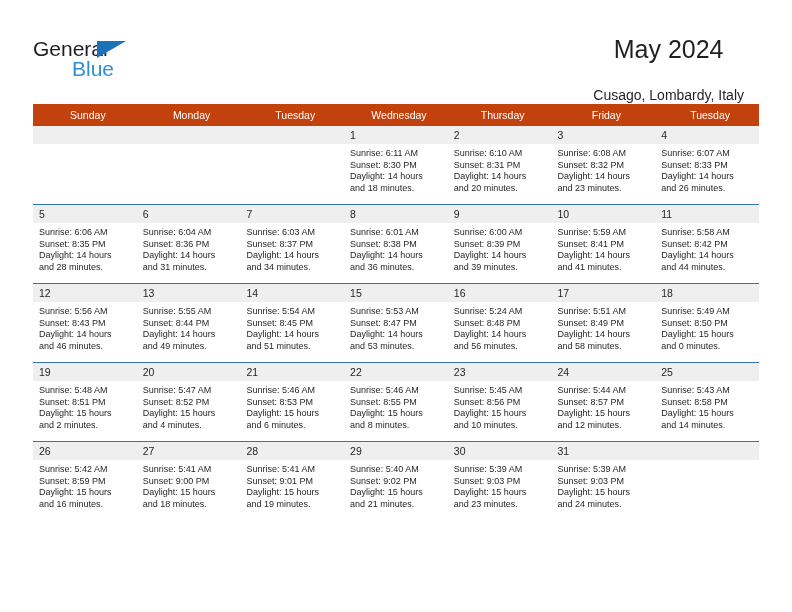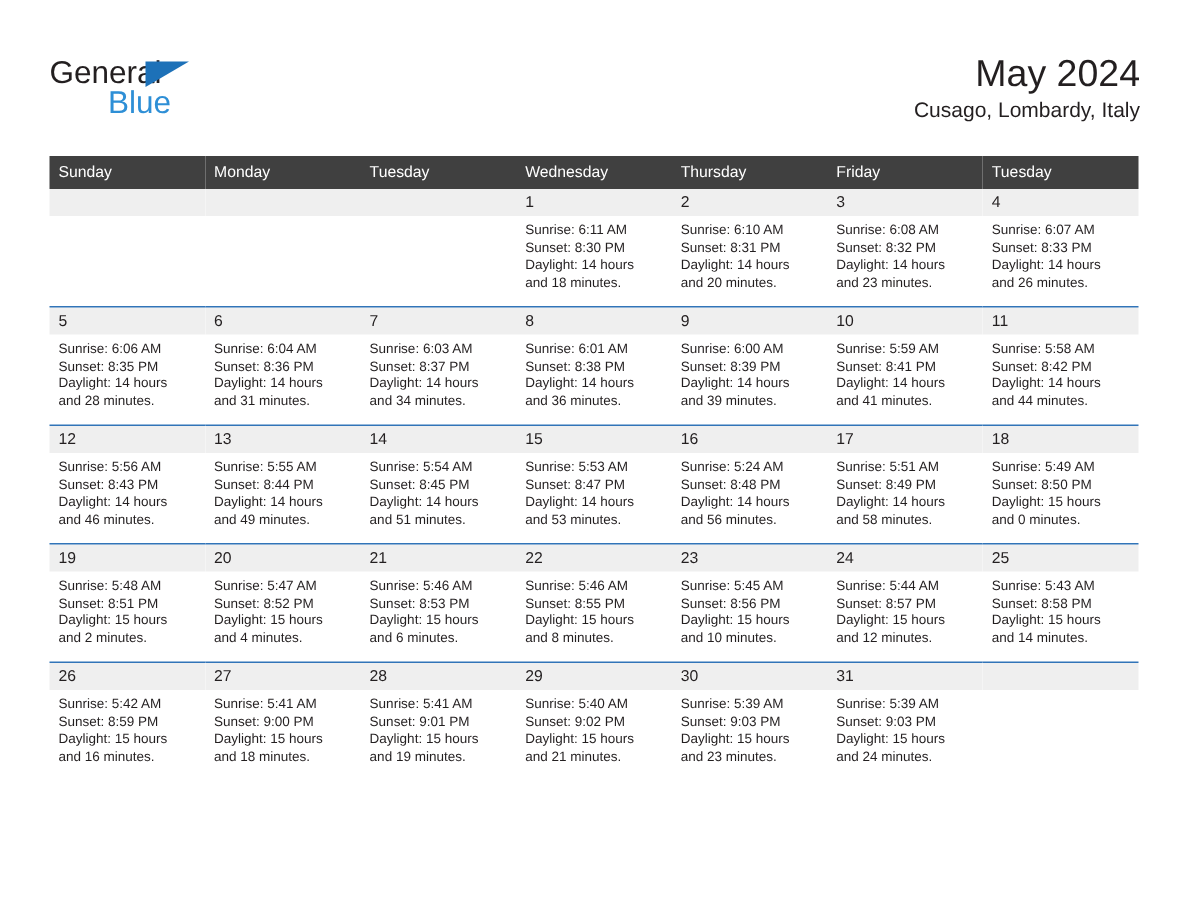--- a/index.html
+++ b/index.html
@@ -58,55 +58,55 @@
     position: absolute;
     left: 39px;
     top: 20px;
     font-size: 21px;
     color: #2e8fd6;
     line-height: 22px;
   }
 
   .title-block {
     position: absolute;
-    right: 32px;
+    right: 48px;
     top: 34px;
-    text-align: right;
+    text-align: center;
   }
   .cal-title {
     font-size: 25px;
     color: #231f20;
     line-height: 30px;
     white-space: nowrap;
   }
   .cal-subtitle {
-    margin-top: 0;
+    margin-top: 22px;
     font-size: 14px;
     color: #231f20;
     line-height: 18px;
     white-space: nowrap;
   }
 
   
   .calendar {
     position: absolute;
     left: 33px;
     top: 104px;
     width: 726px;
     border-collapse: collapse;
     table-layout: fixed;
   }
   .calendar col { width: 103.71px; }
 
   thead th {
-    background: #404040;
+    background: #c2410c;
     color: #ffffff;
     font-size: 10.5px;
     font-weight: normal;
-    text-align: left;
+    text-align: center;
     padding: 5px 0 5px 6px;
     height: 12px;
     vertical-align: middle;
   }
 
   tbody tr.week-row td {
     vertical-align: top;
     padding: 0;
     border-top: 1.2px solid #3174b8;
     background: #ffffff;

